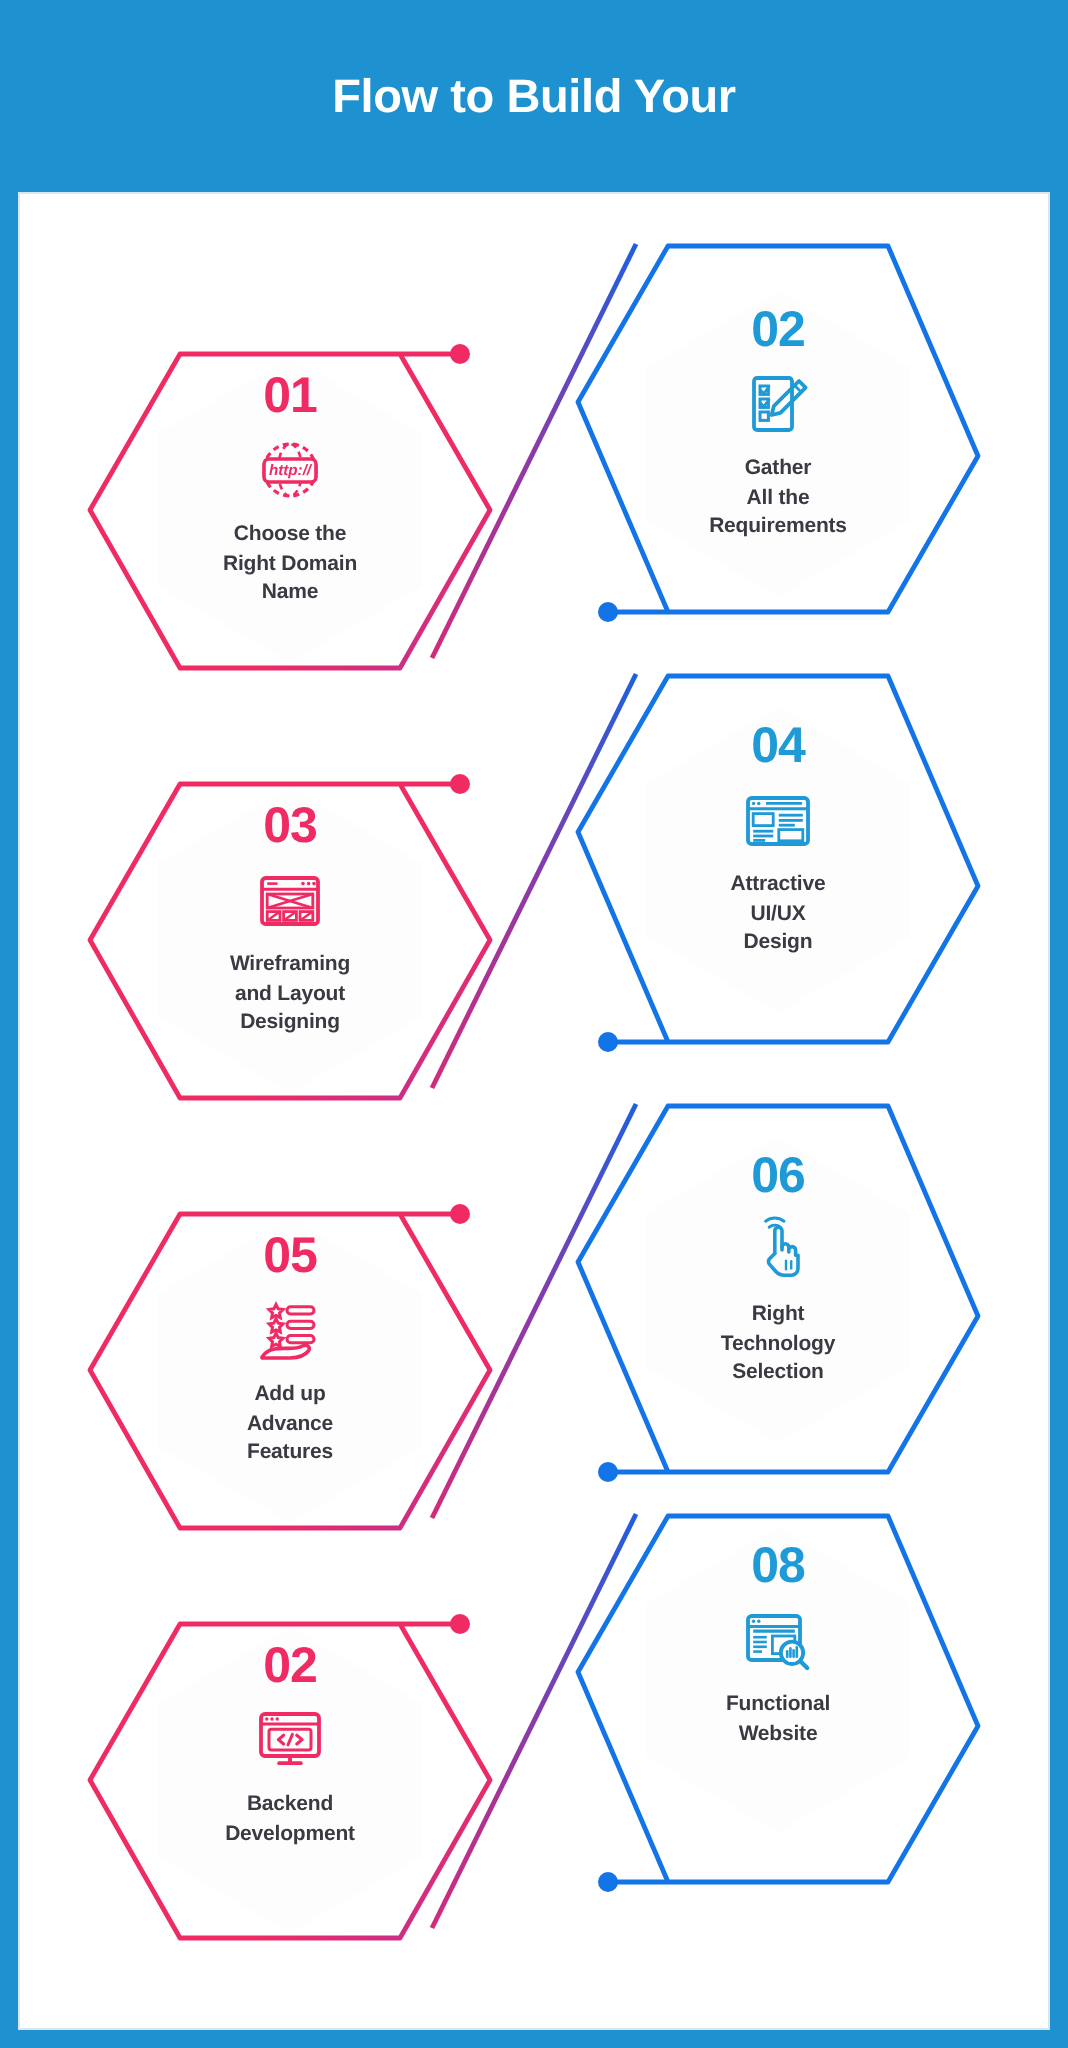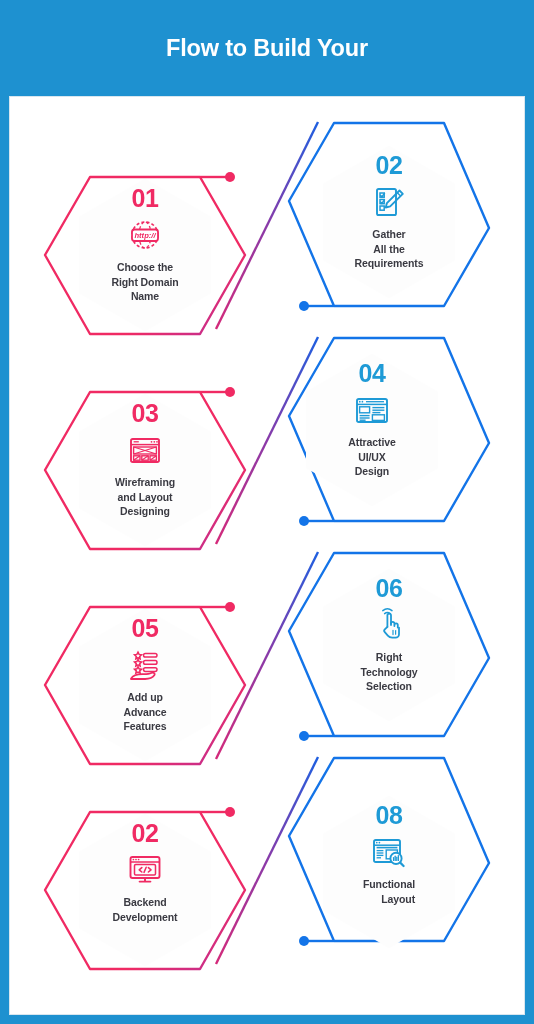--- a/index.html
+++ b/index.html
@@ -230,21 +230,21 @@
         <line x1="25" y1="30.2" x2="31.4" y2="25.8" stroke="#f02a63" stroke-width="1.2"></line>
       </svg>
     </div>
     <div class="hex-label">
       <div>Wireframing</div>
       <div>and Layout</div>
       <div>Designing</div>
     </div>
   </div>
 
-  <div class="hexcard" style="left:297px; top:258px;">
+  <div class="hexcard" style="left:314px; top:258px;">
     <div class="hex-num blue">04</div>
     <div class="hex-icon">
       <svg width="40" height="40" viewBox="0 0 40 40">
         <rect x="5" y="9" width="30" height="23" rx="1.8" fill="none" stroke="#1e9ad6" stroke-width="1.9"></rect>
         <line x1="5" y1="14.4" x2="35" y2="14.4" stroke="#1e9ad6" stroke-width="1.5"></line>
         <circle cx="7.8" cy="11.7" r="0.85" fill="#1e9ad6"></circle>
         <circle cx="10.4" cy="11.7" r="0.85" fill="#1e9ad6"></circle>
         <line x1="14" y1="11.7" x2="32" y2="11.7" stroke="#1e9ad6" stroke-width="1.3"></line>
         <rect x="7.6" y="16.8" width="10" height="6" fill="none" stroke="#1e9ad6" stroke-width="1.4"></rect>
         <line x1="20.4" y1="17.6" x2="32.4" y2="17.6" stroke="#1e9ad6" stroke-width="1.4"></line>
@@ -325,21 +325,21 @@
         <line x1="20" y1="28" x2="20" y2="31.4" stroke="#f02a63" stroke-width="1.9"></line>
         <line x1="14.6" y1="31.6" x2="25.4" y2="31.6" stroke="#f02a63" stroke-width="1.9" stroke-linecap="round"></line>
       </svg>
     </div>
     <div class="hex-label">
       <div>Backend</div>
       <div>Development</div>
     </div>
   </div>
 
-  <div class="hexcard" style="left:314px; top:700px;text-align:right;">
+  <div class="hexcard" style="left:314px; top:668px;">
     <div class="hex-num blue">08</div>
     <div class="hex-icon">
       <svg width="40" height="40" viewBox="0 0 40 40">
         <rect x="5" y="8" width="26" height="22" rx="1.8" fill="none" stroke="#1e9ad6" stroke-width="1.9"></rect>
         <line x1="5" y1="13.2" x2="31" y2="13.2" stroke="#1e9ad6" stroke-width="1.5"></line>
         <circle cx="7.8" cy="10.6" r="0.85" fill="#1e9ad6"></circle>
         <circle cx="10.4" cy="10.6" r="0.85" fill="#1e9ad6"></circle>
         <line x1="7.6" y1="15.6" x2="28.4" y2="15.6" stroke="#1e9ad6" stroke-width="1.6"></line>
         <line x1="7.6" y1="18.6" x2="14.4" y2="18.6" stroke="#1e9ad6" stroke-width="1.3"></line>
         <line x1="7.6" y1="21" x2="14.4" y2="21" stroke="#1e9ad6" stroke-width="1.3"></line>
@@ -351,19 +351,19 @@
           <line x1="24.6" y1="28.4" x2="24.6" y2="25.6"></line>
           <line x1="26.2" y1="28.4" x2="26.2" y2="24.2"></line>
           <line x1="27.8" y1="28.4" x2="27.8" y2="25.2"></line>
           <line x1="29.4" y1="28.4" x2="29.4" y2="23.6"></line>
         </g>
         <line x1="31.2" y1="30.6" x2="34.6" y2="34" stroke="#1e9ad6" stroke-width="2.2" stroke-linecap="round"></line>
       </svg>
     </div>
     <div class="hex-label">
       <div>Functional</div>
-      <div>Layout</div>
+      <div>Website</div>
     </div>
   </div>
 
 </div>
 
 <div class="panel-frame"></div>
 
 </body></html>

